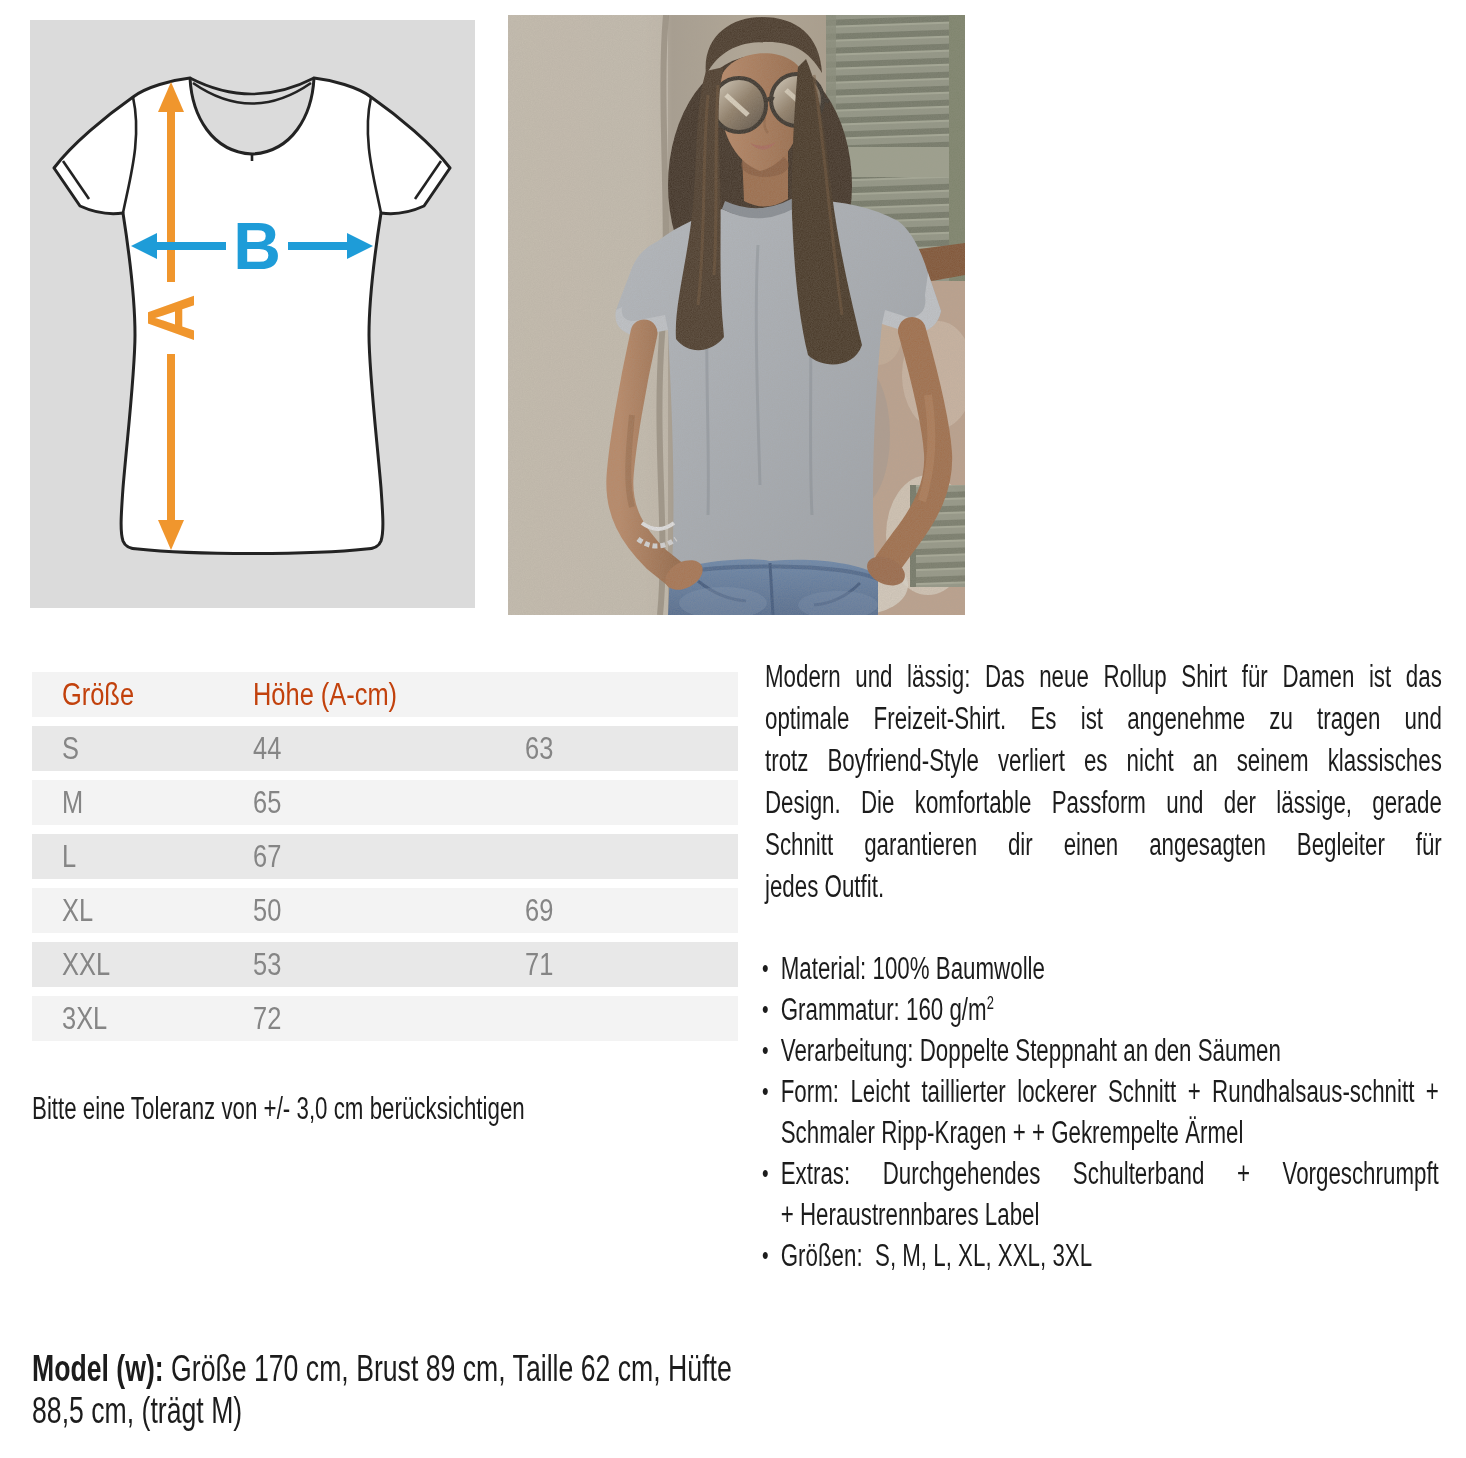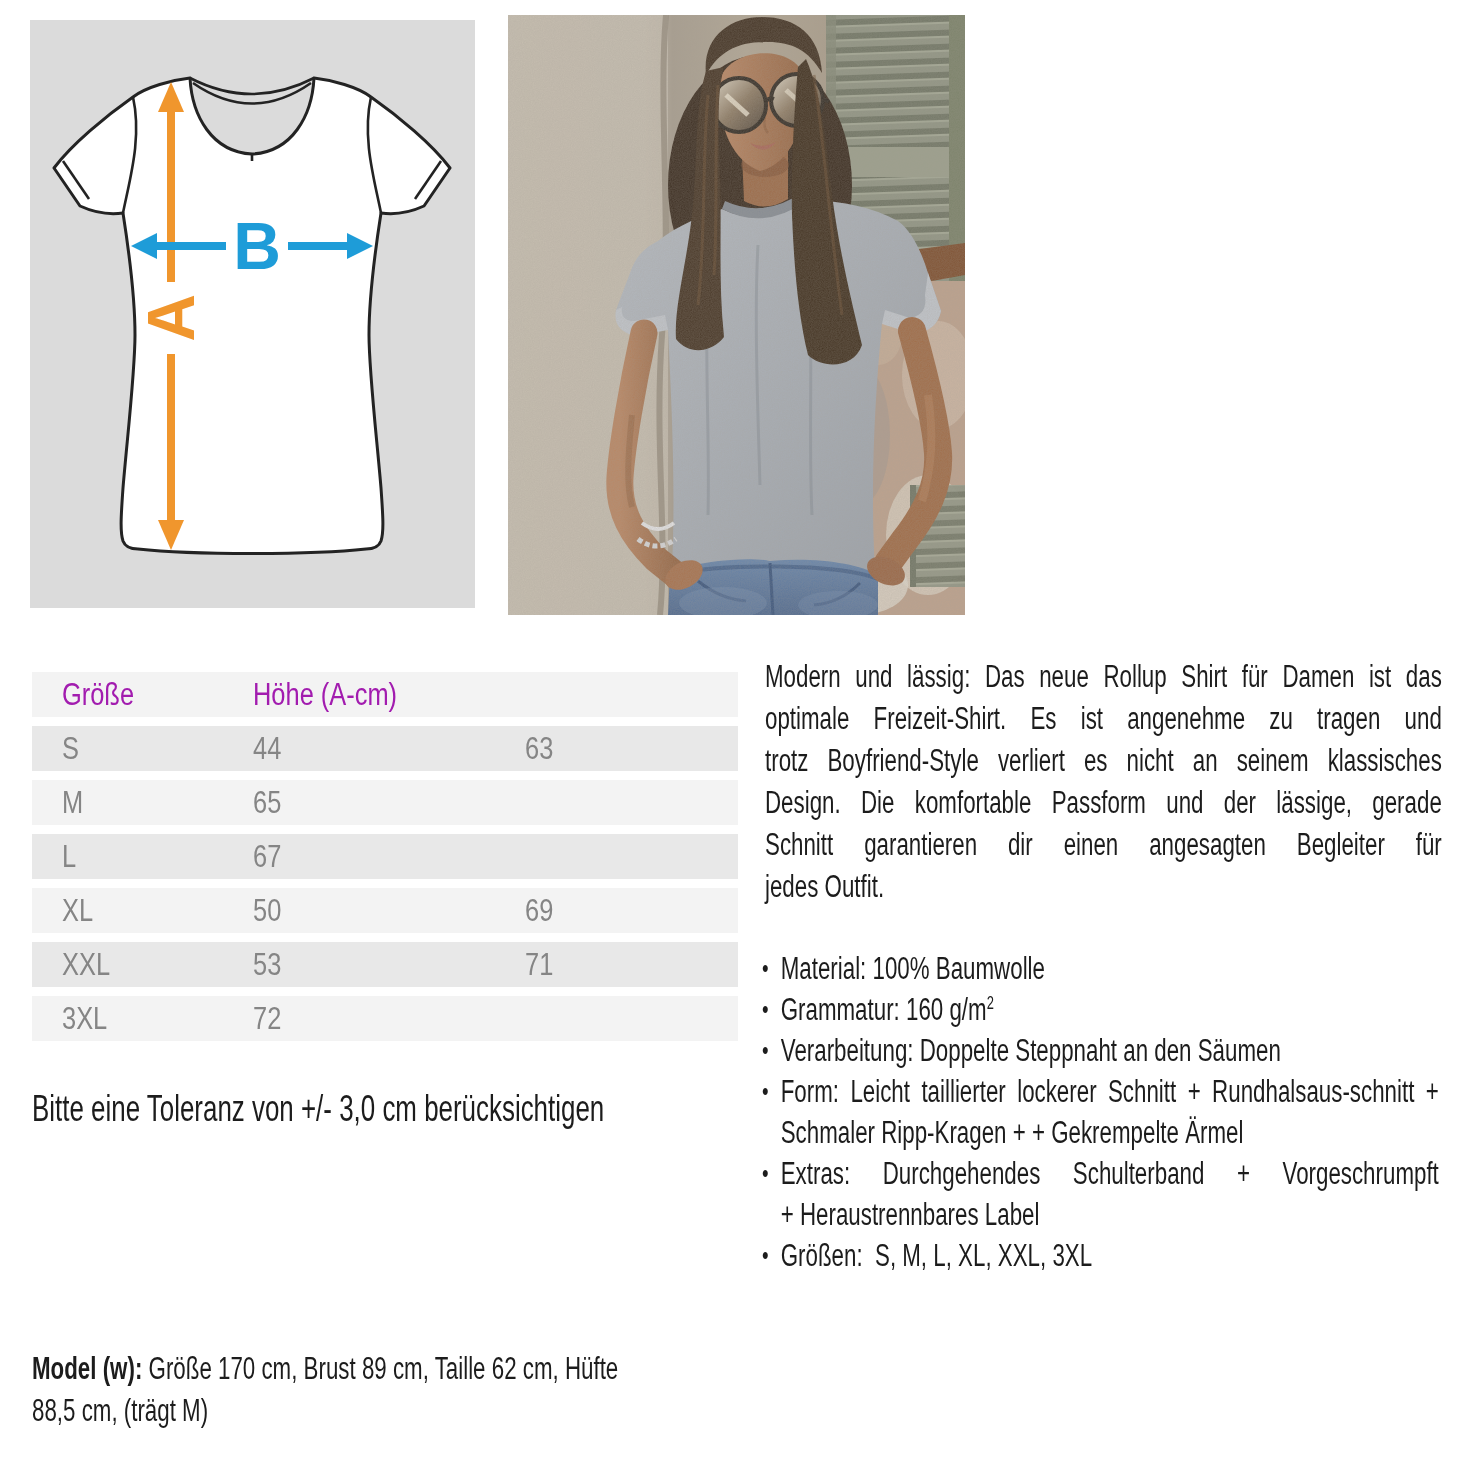--- a/index.html
+++ b/index.html
@@ -13,38 +13,38 @@
   
   #diagram-box{left:30px;top:20px;width:445px;height:588px;background:#dbdbdb;}
   
   #photo-box{left:508px;top:15px;width:457px;height:600px;background:#b3aa9c;}
   
   #size-table{left:32px;top:672px;width:706px;}
   .trow{
     display:grid;grid-template-columns:191px 272px 1fr;align-items:center;
     height:45px;margin-bottom:9px;padding-left:30px;font-size:31px;
   }
-  .trow.head{background:#f3f3f3;color:#a21caf;}
+  .trow.head{background:#f3f3f3;color:#c2410c;}
   .trow.odd{background:#e8e8e8;color:#858585;}
   .trow.even{background:#f3f3f3;color:#858585;}
   .cellx{display:inline-block;transform:scaleX(0.82);transform-origin:0 0;white-space:nowrap;}
   
-  #tolerance{left:32px;top:1088px;font-size:36px;line-height:42px;width:840px;white-space:nowrap;}
+  #tolerance{left:32px;top:1088px;font-size:31px;line-height:42px;width:840px;white-space:nowrap;}
   
   #description{left:765px;top:656px;width:940px;font-size:31px;line-height:42px;}
   .dline{text-align:justify;text-align-last:justify;}
   .dline.last{text-align-last:left;}
   
   #features{left:762px;top:948px;width:940px;font-size:31px;line-height:41px;list-style:none;margin:0;padding:0;}
   #features li{display:flex;align-items:flex-start;}
   .dot{flex:0 0 26px;font-size:26px;}
   .ftext{flex:1;text-align:justify;}
   sup.sq{font-size:0.58em;vertical-align:super;line-height:0;}
   
-  #model-info{left:32px;top:1348px;width:1000px;font-size:31px;line-height:42px;}
+  #model-info{left:32px;top:1348px;width:1000px;font-size:37px;line-height:42px;}
   #model-info .bold{font-weight:bold;}
 </style>
 </head>
 <body>
 
 <div id="diagram-box" class="abs">
   <svg width="445" height="588" viewBox="0 0 445 588">
 
     <path d="M160 58 C142 60 116 67 103 77 C76 96 42 124 24 148 L50 186 Q72 196 93 193
          C100 238 105 278 105 315 C105 352 97 420 93 468 C91 496 90 512 93 521

